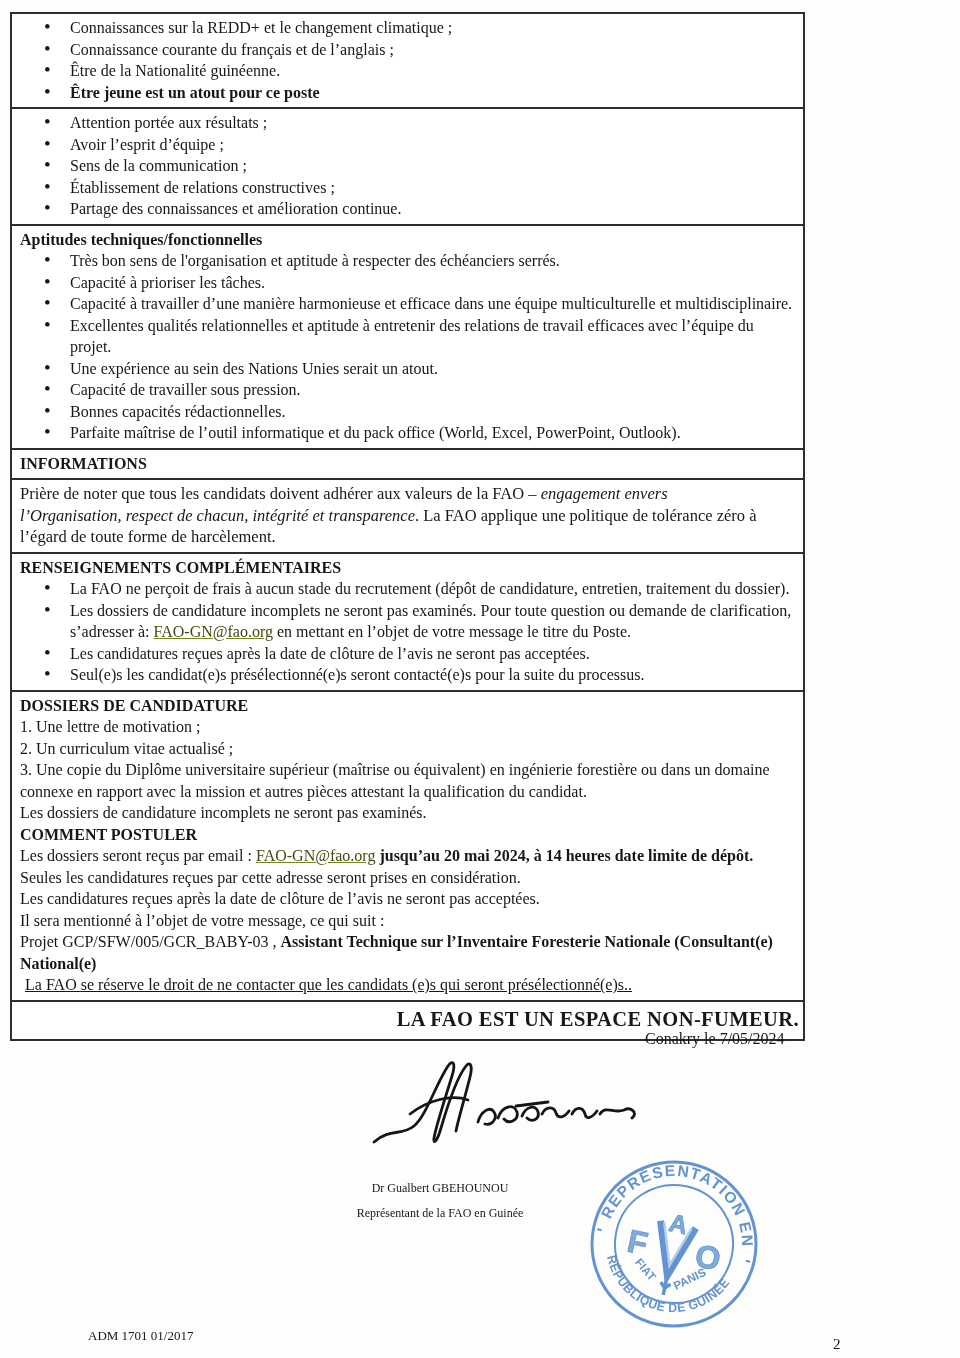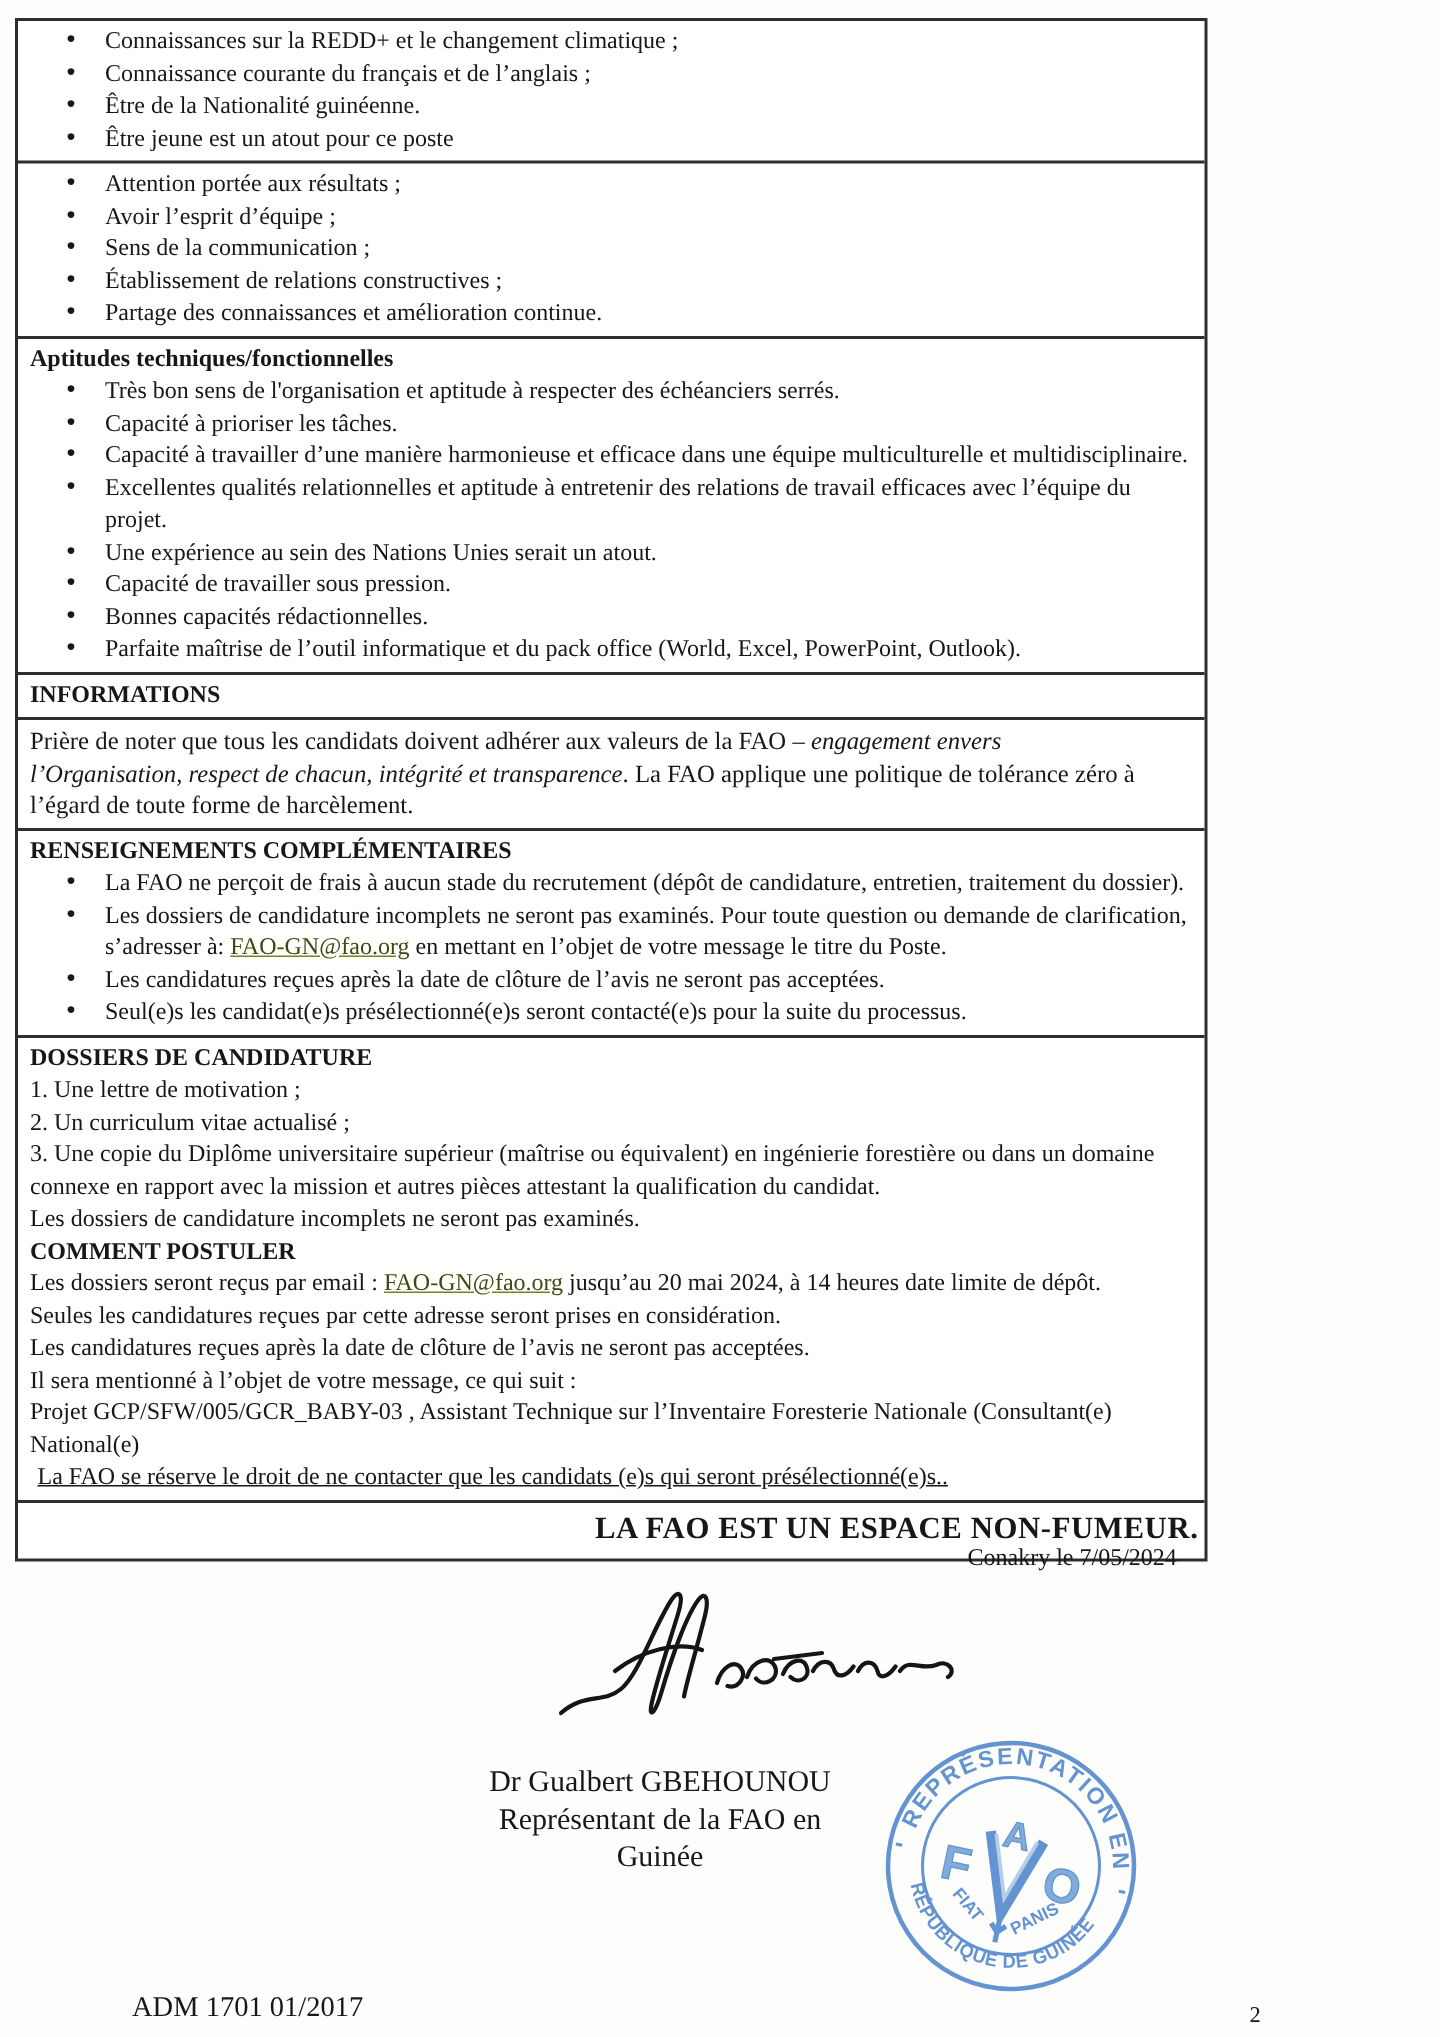--- a/index.html
+++ b/index.html
@@ -22,40 +22,40 @@
   .trow:last-child { border-bottom:none; }
   .hdr { font-weight:bold; }
   ul.blist { list-style:none; margin:0; padding:0; }
   ul.blist li { position:relative; padding-left:50px; }
   ul.blist li::before {
     content:"•"; position:absolute; left:24px; top:-1px; font-size:19px; color:#171717;
   }
   .para { margin:0; }
   .info-para { font-size:16.5px; padding-right:28px; }
   .it { font-style:italic; }
-  .b { font-weight:normal; }
+  .b { font-weight:bold; }
   .link {
     color:#3f4a10; text-decoration:underline;
     text-decoration-color:#77831e; cursor:pointer;
   }
   .indent-sm { margin-left:5px;text-decoration:underline; }
   .banner-row {
     text-align:right; font-weight:bold; font-size:20.5px;
     letter-spacing:0.4px; padding:7px 4px 9px 4px;
   }
   .closing-date {
     position:absolute; left:645px; top:1030px; font-size:16px;
   }
   .signature { position:absolute; left:366px; top:1056px; }
   .signatory-block {
     position:absolute; left:318px; top:1176px; width:244px;
-    text-align:center; font-size:20px; line-height:25px;
+    text-align:center; font-size:12px; line-height:25px;
   }
   .stamp { position:absolute; left:586px; top:1156px; }
-  .footer-ref  { position:absolute; left:88px;  top:1328px; font-size:19px; }
+  .footer-ref  { position:absolute; left:88px;  top:1328px; font-size:13px; }
   .footer-page { position:absolute; left:833px; top:1336px; font-size:15px; }
 </style>
 </head>
 <body>
 
 <div class="doc-table">
 
   <div class="trow">
     <ul class="blist">
       <li><span>Connaissances sur la REDD+ et le changement climatique ;</span></li>

